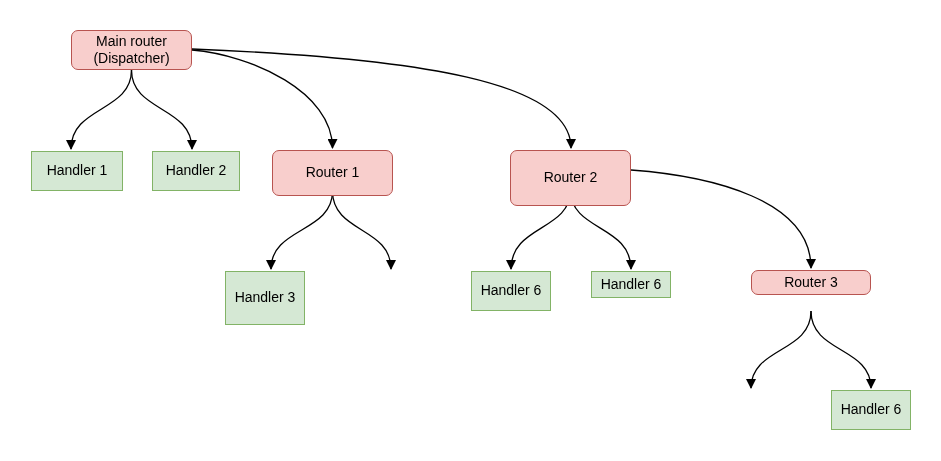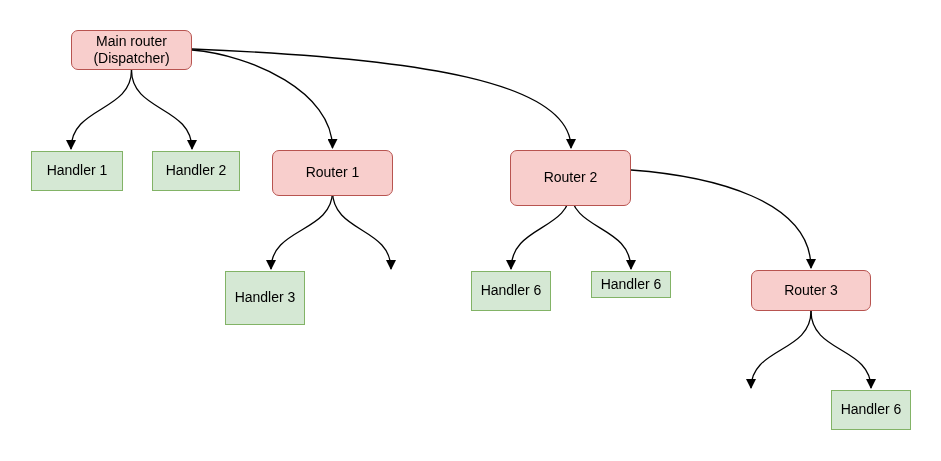--- a/index.html
+++ b/index.html
@@ -81,17 +81,17 @@
 (Dispatcher)</div>
 
   <div class="node handler" style="left:31px; top:151px; width:92px; height:40px;">Handler 1</div>
   <div class="node handler" style="left:152px; top:151px; width:88px; height:40px;">Handler 2</div>
   <div class="node router" style="left:272px; top:150px; width:121px; height:46px;">Router 1</div>
   <div class="node router" style="left:510px; top:150px; width:121px; height:56px;">Router 2</div>
 
   <div class="node handler" style="left:225px; top:271px; width:80px; height:54px;">Handler 3</div>
   <div class="node handler" style="left:471px; top:271px; width:80px; height:40px;">Handler 6</div>
   <div class="node handler" style="left:591px; top:271px; width:80px; height:27px;">Handler 6</div>
-  <div class="node router" style="left:751px; top:270px; width:120px; height:41px;">Router 3</div>
+  <div class="node router" style="left:751px; top:270px; width:120px; height:25px;">Router 3</div>
 
   <div class="node handler" style="left:831px; top:390px; width:80px; height:40px;">Handler 6</div>
 
 </div>
 
 </body></html>

